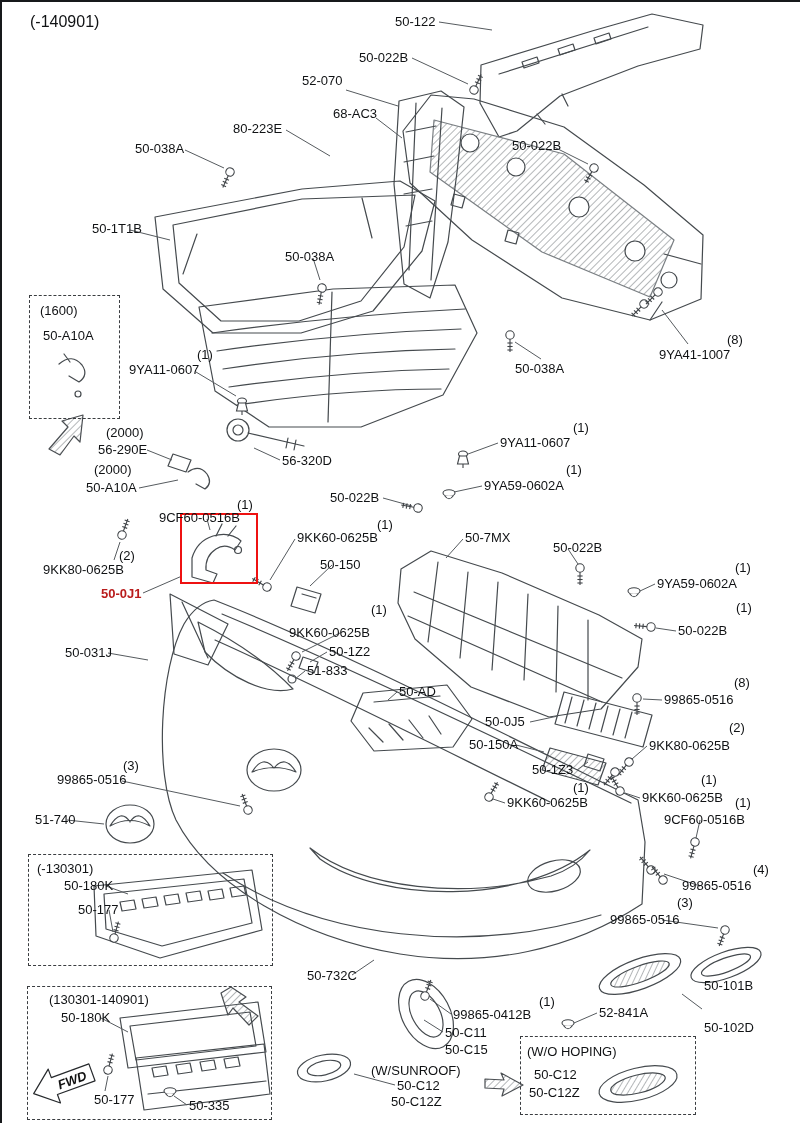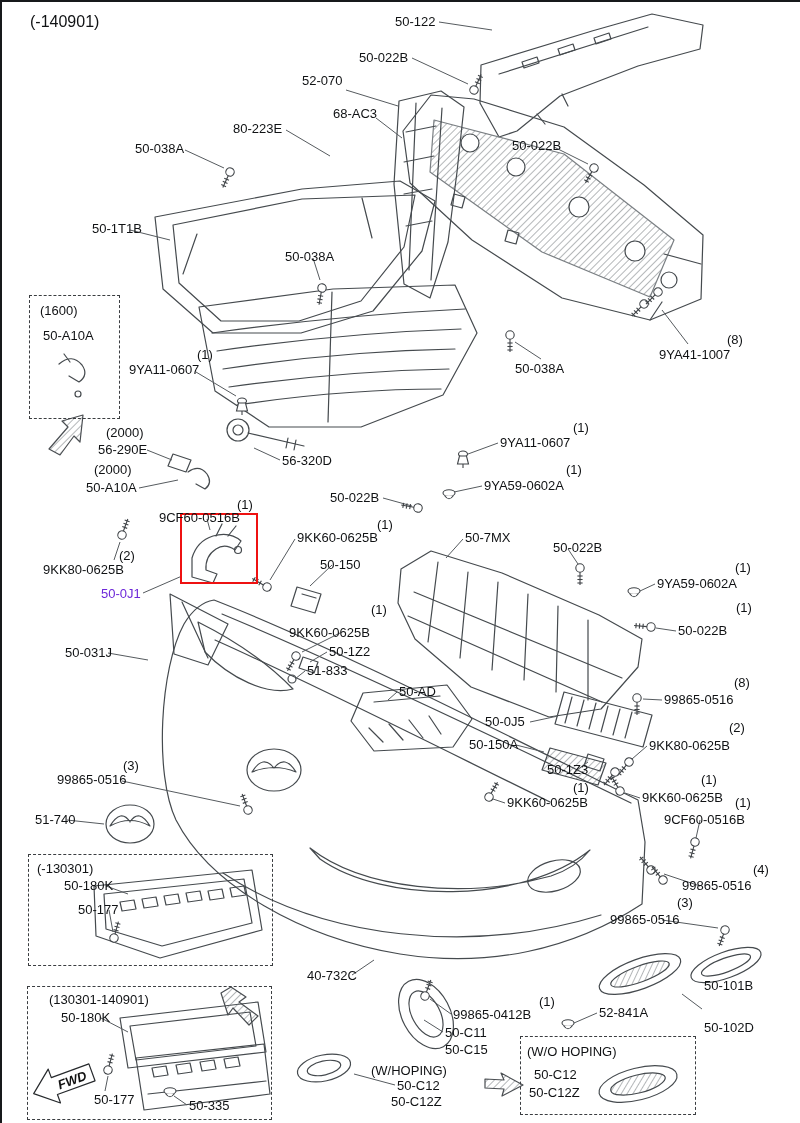--- a/index.html
+++ b/index.html
@@ -6,21 +6,21 @@
   body{background:#9aa0a4;font-family:"Liberation Sans",sans-serif}
   #page{position:relative;width:800px;height:1123px;margin:0 auto;background:#fff;border:2px solid #17191b;overflow:hidden}
   #art{position:absolute;left:0;top:0;z-index:0}
   .dbox{position:absolute;border:1.6px dashed #3a3d40;z-index:1}
   #redbox{position:absolute;left:178px;top:511px;width:74px;height:67px;border:2px solid #ee1111;z-index:3}
   #wm{position:absolute;left:196px;top:648px;font-size:60px;font-weight:bold;letter-spacing:24px;color:#c3c9cb;z-index:2;pointer-events:none;white-space:nowrap}
   #labels{position:absolute;left:0;top:0;width:100%;height:100%;z-index:4;pointer-events:none}
   .L{position:absolute;font-size:13px;line-height:1.05;color:#101214;white-space:nowrap;pointer-events:auto}
   .pn{cursor:pointer}
   .hdr{font-size:16px}
-  .red{color:#6d28d9;font-weight:normal}
+  .red{color:#b91c1c;font-weight:bold}
 </style>
 </head>
 <body>
 
 <div id="page">
 
   <svg id="art" width="800" height="1123" viewBox="0 0 800 1123">
     <defs>
       <pattern id="h45" width="5" height="5" patternUnits="userSpaceOnUse" patternTransform="rotate(45)">
         <line x1="0" y1="0" x2="0" y2="5" stroke="#6a6f73" stroke-width="1"></line>
@@ -334,49 +334,49 @@
     <div class="L pn" style="left:305px;top:662px">51-833</div>
     <div class="L pn" style="left:397px;top:683px">50-AD</div>
     <div class="L" style="left:734px;top:599px">(1)</div>
     <div class="L pn" style="left:676px;top:622px">50-022B</div>
     <div class="L" style="left:732px;top:674px">(8)</div>
     <div class="L pn" style="left:662px;top:691px">99865-0516</div>
     <div class="L pn" style="left:483px;top:713px">50-0J5</div>
     <div class="L pn" style="left:467px;top:736px">50-150A</div>
     <div class="L" style="left:727px;top:719px">(2)</div>
     <div class="L pn" style="left:647px;top:737px">9KK80-0625B</div>
-    <div class="L pn" style="left:545px;top:761px">50-1Z3</div>
+    <div class="L pn" style="left:530px;top:761px">50-1Z3</div>
     <div class="L" style="left:121px;top:757px">(3)</div>
     <div class="L pn" style="left:55px;top:771px">99865-0516</div>
     <div class="L" style="left:571px;top:779px">(1)</div>
     <div class="L pn" style="left:505px;top:794px">9KK60-0625B</div>
     <div class="L" style="left:699px;top:771px">(1)</div>
     <div class="L pn" style="left:640px;top:789px">9KK60-0625B</div>
     <div class="L" style="left:733px;top:794px">(1)</div>
     <div class="L pn" style="left:662px;top:811px">9CF60-0516B</div>
     <div class="L pn" style="left:33px;top:811px">51-740</div>
     <div class="L" style="left:35px;top:860px">(-130301)</div>
     <div class="L pn" style="left:62px;top:877px">50-180K</div>
     <div class="L pn" style="left:76px;top:901px">50-177</div>
     <div class="L" style="left:751px;top:861px">(4)</div>
     <div class="L pn" style="left:680px;top:877px">99865-0516</div>
     <div class="L" style="left:675px;top:894px">(3)</div>
     <div class="L pn" style="left:608px;top:911px">99865-0516</div>
-    <div class="L pn" style="left:305px;top:967px">40-732C</div>
+    <div class="L pn" style="left:305px;top:967px">50-732C</div>
     <div class="L" style="left:537px;top:993px">(1)</div>
     <div class="L pn" style="left:451px;top:1006px">99865-0412B</div>
     <div class="L pn" style="left:597px;top:1004px">52-841A</div>
     <div class="L pn" style="left:702px;top:977px">50-101B</div>
     <div class="L pn" style="left:702px;top:1019px">50-102D</div>
     <div class="L" style="left:47px;top:991px">(130301-140901)</div>
     <div class="L pn" style="left:59px;top:1009px">50-180K</div>
     <div class="L pn" style="left:92px;top:1091px">50-177</div>
     <div class="L pn" style="left:187px;top:1097px">50-335</div>
     <div class="L pn" style="left:443px;top:1024px">50-C11</div>
     <div class="L pn" style="left:443px;top:1041px">50-C15</div>
-    <div class="L" style="left:369px;top:1062px">(W/HOPING)</div>
+    <div class="L" style="left:369px;top:1062px">(W/SUNROOF)</div>
     <div class="L pn" style="left:395px;top:1077px">50-C12</div>
     <div class="L pn" style="left:389px;top:1093px">50-C12Z</div>
     <div class="L" style="left:525px;top:1043px">(W/O HOPING)</div>
     <div class="L pn" style="left:532px;top:1066px">50-C12</div>
     <div class="L pn" style="left:527px;top:1084px">50-C12Z</div>
   </div>
 </div>
 
 </body></html>

